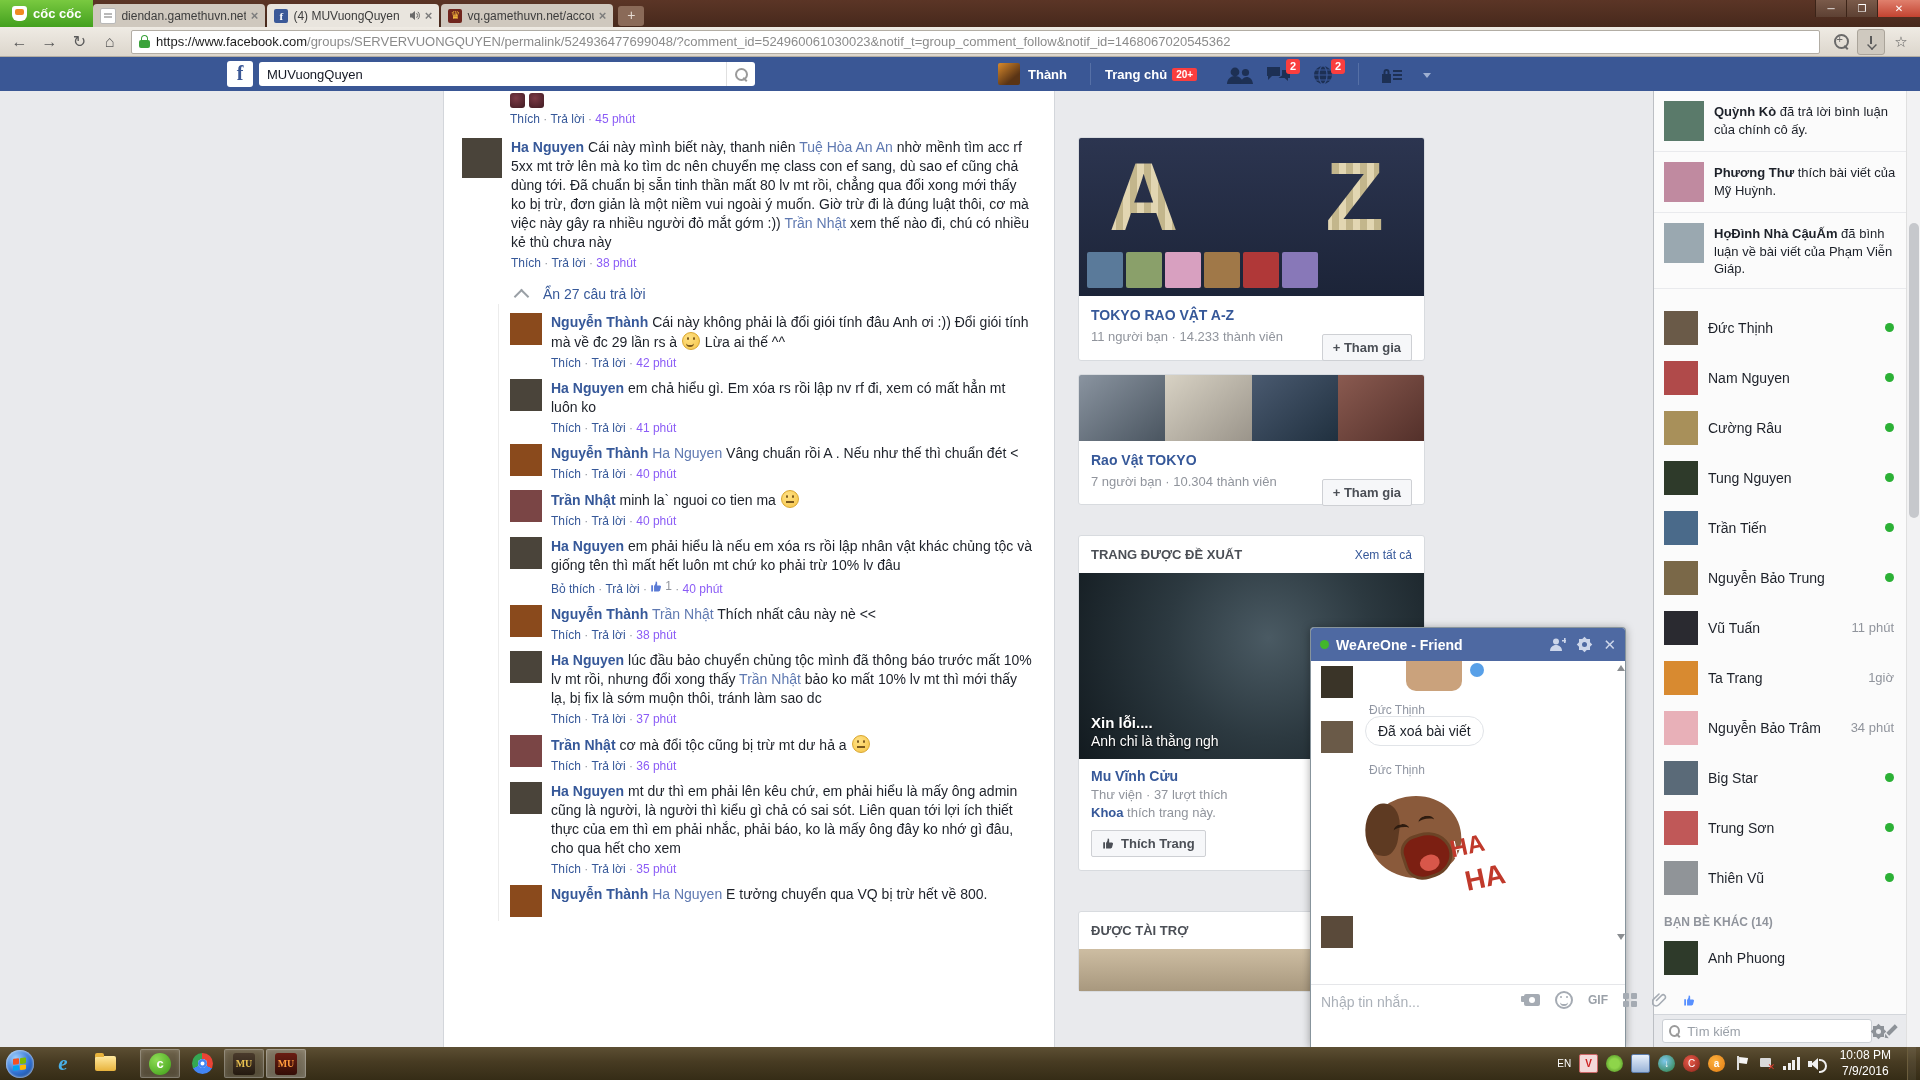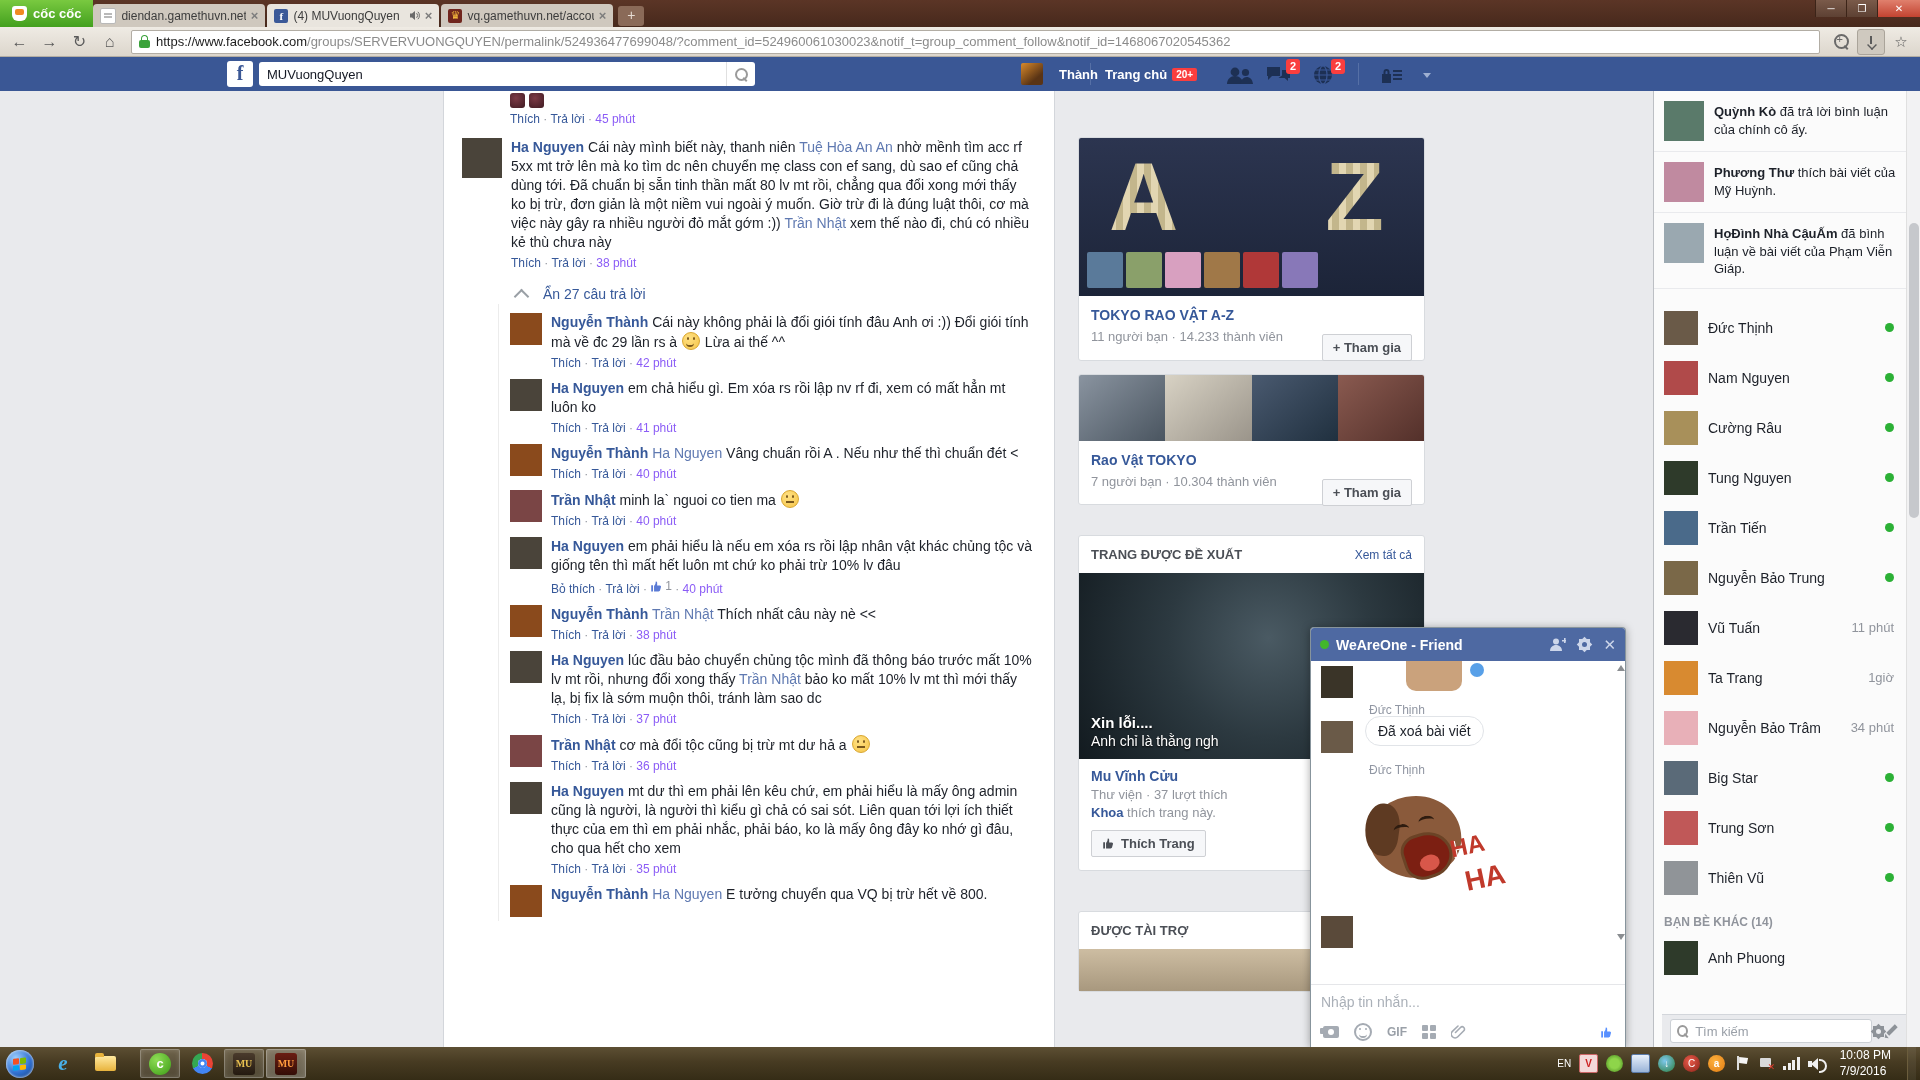--- a/index.html
+++ b/index.html
@@ -148,21 +148,21 @@
   .sticker{position:absolute;left:52px;top:123px;width:150px;height:135px}
   .dog-head{position:absolute;left:6px;top:12px;width:92px;height:82px;background:#8a5a3b;border-radius:48% 52% 46% 54%;transform:rotate(-10deg)}
   .dog-ear{position:absolute;left:-2px;top:2px;width:34px;height:52px;background:#5e3a22;border-radius:50% 50% 40% 60%;transform:rotate(18deg)}
   .dog-eye{position:absolute;width:16px;height:8px;border-top:3px solid #2e1c10;border-radius:50% 50% 0 0}
   .dog-eye.e1{left:26px;top:26px}.dog-eye.e2{left:52px;top:22px}
   .dog-mouth{position:absolute;left:30px;top:38px;width:44px;height:40px;background:#7c1f12;border-radius:40% 60% 55% 45%;transform:rotate(-8deg);border:3px solid #6b4326}
   .dog-tongue{position:absolute;left:12px;top:20px;width:20px;height:16px;background:#d8574a;border-radius:50%}
   .ha{position:absolute;color:#c0392b;font-weight:bold;transform:rotate(-12deg);text-shadow:1px 1px 0 #fff}
   .ha.h1{right:28px;top:48px;font-size:24px}
   .ha.h2{right:8px;top:78px;font-size:28px}
-  .chat-foot{flex:0 0 62px;border-top:1px solid #e5e6e9;display:flex;flex-direction:column}
+  .chat-foot{flex:0 0 62px;border-top:1px solid #e5e6e9;display:flex;flex-direction:row}
   .chat-input{border:none;outline:none;height:30px;padding:2px 10px 0;font-size:14px;font-family:inherit;color:#1d2129}
   .chat-input::placeholder{color:#aab0b8}
   .chat-tools{height:30px;display:flex;align-items:center;gap:15px;padding:0 12px;color:#9aa0a8}
   .cam{width:16px;height:12px;background:#a5abb3;border-radius:2px;position:relative}
   .cam::before{content:'';position:absolute;left:5px;top:3px;width:6px;height:6px;background:#fff;border-radius:50%}
   .cam::after{content:'';position:absolute;left:-3px;top:2px;width:4px;height:6px;background:#a5abb3;border-radius:1px}
   .smiley{width:14px;height:14px;border:2px solid #a5abb3;border-radius:50%;position:relative}
   .smiley::before{content:'';position:absolute;left:3px;top:3px;width:2px;height:2px;background:#a5abb3;border-radius:50%;box-shadow:6px 0 0 #a5abb3}
   .smiley::after{content:'';position:absolute;left:3px;top:7px;width:8px;height:4px;border-bottom:2px solid #a5abb3;border-radius:0 0 6px 6px}
   .gif-label{font-size:12px;font-weight:bold;color:#9aa0a8}
@@ -175,21 +175,21 @@
   .buddybar{position:absolute;left:1653px;top:91px;width:253px;bottom:33px;background:#fbfbfb;border-left:1px solid #bcbfc4;box-sizing:border-box;overflow:hidden}
   .notif{display:flex;gap:10px;padding:10px 10px;border-bottom:1px solid #e9eaed}
   .n-text{font-size:13px;line-height:1.35;color:#1d2129;padding-top:2px}
   .n-name{font-weight:bold}
   .buddies{margin-top:14px}
   .buddy{display:flex;align-items:center;height:50px;padding:0 12px 0 10px}
   .b-name{margin-left:10px;font-size:14px;color:#1d2129;flex:1;white-space:nowrap;overflow:hidden}
   .b-status.online{width:9px;height:9px;border-radius:50%;background:#2bb035}
   .b-status.time{font-size:13px;color:#90949c}
   .other-head{padding:12px 10px 4px;font-size:12px;font-weight:bold;color:#90949c}
-  .buddy-search{position:absolute;left:8px;right:0;bottom:0;height:33px;background:#e9eaed;border-top:1px solid #d3d6db;display:flex;align-items:center;padding:0 8px;gap:0;box-sizing:border-box}
+  .buddy-search{position:absolute;left:0;right:0;bottom:0;height:33px;background:#e9eaed;border-top:1px solid #d3d6db;display:flex;align-items:center;padding:0 8px;gap:0;box-sizing:border-box}
   .bs-input-wrap{flex:1;height:22px;background:#fff;border:1px solid #ccd0d5;border-radius:3px;display:flex;align-items:center;padding:0 6px;gap:5px}
   .bs-input-wrap .mag{width:8px;height:8px;border-color:#9a9a9a}
   .bs-input-wrap .mag::after{background:#9a9a9a;left:6px;top:6px}
   .bs-input{border:none;outline:none;font-size:13px;width:100%;font-family:inherit;color:#1d2129;background:transparent}
   .bs-input::placeholder{color:#9aa0a8}
   .bs-gear{width:13px;height:13px;position:relative}
   .bs-gear i{position:absolute;inset:1px;background:#8d9298}
   .bs-gear i:nth-child(2){transform:rotate(45deg)}
   .bs-gear::after{content:'';position:absolute;inset:4px;background:#e9eaed;border-radius:50%}
   .bs-pencil{width:13px;height:13px;position:relative}
@@ -232,21 +232,21 @@
   .ti.net{position:relative}
   .ti.net::before{content:'';position:absolute;left:2px;top:3px;width:11px;height:9px;background:#d9d9d9;border-radius:1px}
   .ti.net::after{content:'✕';position:absolute;right:0;bottom:0;color:#e23b2e;font-size:9px;font-weight:bold}
   .bars{display:flex;align-items:flex-end;gap:1.5px;height:13px}
   .bars i{width:3px;background:#f0f0f0;display:block}
   .bars i:nth-child(1){height:4px}.bars i:nth-child(2){height:7px}.bars i:nth-child(3){height:10px}.bars i:nth-child(4){height:13px}
   .spk{position:relative;width:16px;height:14px}
   .spk::before{content:'';position:absolute;left:0;top:4px;width:4px;height:6px;background:#f0f0f0}
   .spk::after{content:'';position:absolute;left:3px;top:1px;border-top:6px solid transparent;border-bottom:6px solid transparent;border-right:7px solid #f0f0f0}
   .spk i{position:absolute;left:11px;top:2px;width:6px;height:10px;border:2px solid #f0f0f0;border-left:none;border-radius:0 8px 8px 0}
-  .clock{text-align:left;font-size:12px;line-height:1.3;padding:0 8px;white-space:nowrap}
+  .clock{text-align:center;font-size:12px;line-height:1.3;padding:0 8px;white-space:nowrap}
   .showdesk{width:8px;height:33px;border-left:1px solid #6b5d3d;background:rgba(255,255,255,.06)}
 </style>
 </head>
 <body>
 
 <div class="screen">
 
   <div class="tabbar">
     <div class="brand">
       <span class="brand-logo"></span>
@@ -301,21 +301,21 @@
   </div>
 
   <div class="fb-header">
     <div class="fb-logo">f</div>
     <div class="fb-search">
       <span class="fb-search-text">MUVuongQuyen</span>
       <span class="fb-search-btn">
           <span class="mag"></span>
         </span>
     </div>
-    <div class="hitem" style="left:1021px;gap:16px">
+    <div class="hitem" style="left:998px;gap:8px">
       <span class="havatar"></span>
       <span>Thành</span>
     </div>
     <div class="hdiv" style="left:1090px"></div>
     <div class="hitem" style="left:1105px">
       <span>Trang chủ</span>
       <span class="hbadge">20+</span>
     </div>
     <div class="hicon" style="left:1225px">
       <svg width="26" height="17" viewBox="0 0 26 17">

